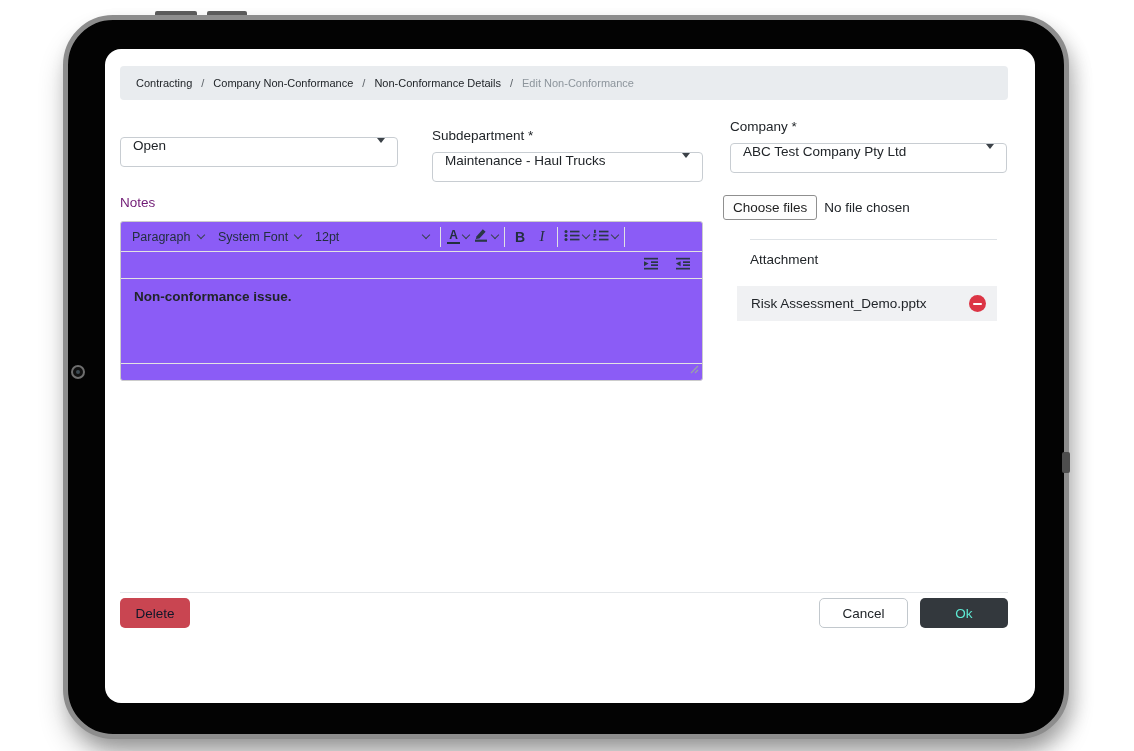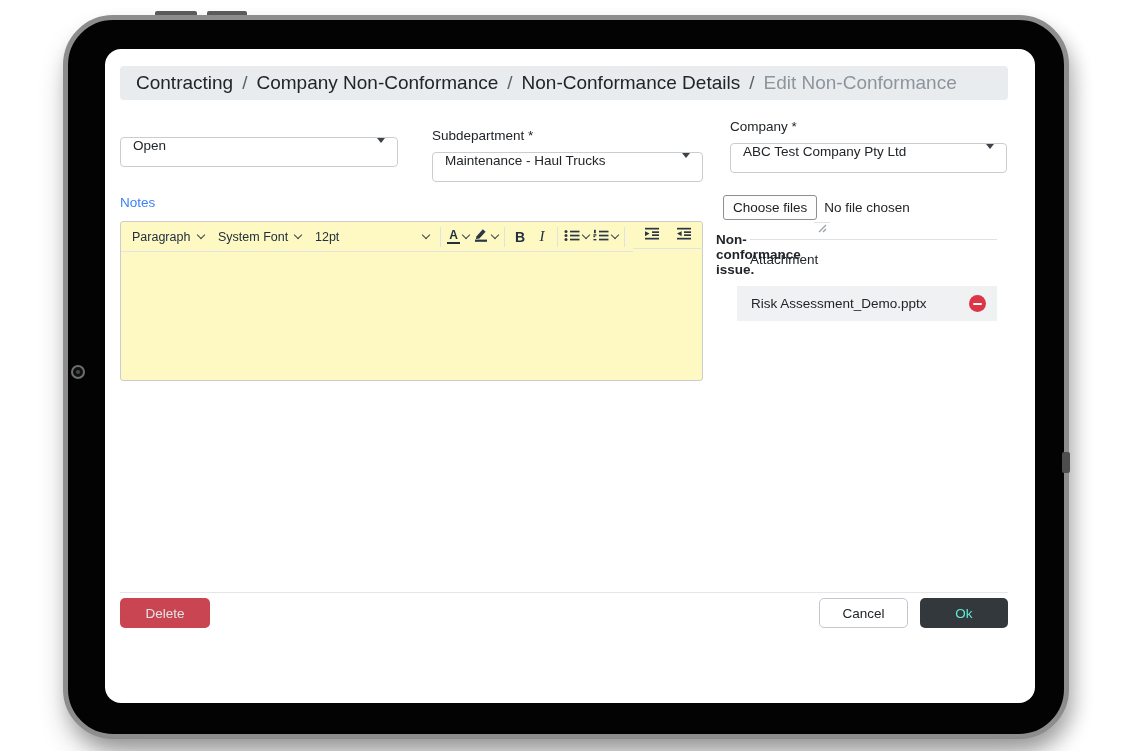--- a/index.html
+++ b/index.html
@@ -15,41 +15,41 @@
             border:5px solid #8d8d8d; border-radius:50px; z-index:1;
             box-shadow:0 18px 30px -6px rgba(0,0,0,.32), 6px 10px 18px rgba(0,0,0,.18); }
   .camera { position:absolute; left:3px; top:345px; width:14px; height:14px; border-radius:50%;
             border:2px solid #6e6e6e; background:#101010; }
   .camera::after { content:""; position:absolute; left:3px; top:3px; width:4px; height:4px; border-radius:50%; background:#3d4a52; }
   .screen { position:absolute; left:37px; top:29px; width:930px; height:654px; background:#ffffff; border-radius:16px; overflow:hidden; }
 
   
   .breadcrumb { position:absolute; left:15px; top:17px; width:888px; height:34px; background:#e9ecef;
                 border-radius:4px; display:flex; align-items:center; padding:0 16px; gap:9px;
-                font-size:19px; color:#212529; white-space:nowrap; }
+                font-size:11px; color:#212529; white-space:nowrap; }
   .crumb { color:#212529; cursor:pointer; }
   .crumb-sep { color:#5c6268; }
   .crumb-current { color:#8d959c; }
 
   
   .field { position:absolute; }
   .field-label { font-size:13.5px; color:#212529; display:block; }
   .select { margin-top:9px; height:30px; background:#fff; border:1px solid #c8cdd2; border-radius:4px;
             display:flex; justify-content:space-between; padding:0 12px;
             font-size:13.5px; color:#212529; cursor:pointer; }
   .caret { width:0; height:0; border-left:4px solid transparent; border-right:4px solid transparent;
            border-top:5px solid #3c4248; }
   .f-status { left:15px; top:79px; width:278px; }
   .f-subdep { left:327px; top:79px; width:271px; }
   .f-company { left:625px; top:70px; width:277px; }
-  .notes-label { position:absolute; left:15px; top:146px; font-size:13.5px; color:#3b82f6; }
+  .notes-label { position:absolute; left:15px; top:146px; font-size:13.5px; color:#701a75; }
 
   
   .editor { position:absolute; left:15px; top:172px; width:583px; height:160px; border:1px solid #cccccc;
-            border-radius:3px; background:#fef9c3; display:flex; flex-direction:row; }
+            border-radius:3px; background:#8b5cf6; display:flex; flex-direction:column; }
   .tb-row1 { height:30px; border-bottom:1px solid #e3e3e3; display:flex; align-items:center; padding:0 4px; }
   .tb-row2 { height:27px; border-bottom:1px solid #e3e3e3; display:flex; align-items:center; justify-content:flex-end; padding:0 8px; gap:10px; }
   .tb-dd { display:flex; align-items:center; justify-content:space-between; padding:0 7px; height:24px;
            font-size:12.5px; color:#222f3e; cursor:pointer; }
   .dd-para { width:86px; }
   .dd-font { width:97px; }
   .dd-size { width:128px; }
   .chev { display:inline-block; width:6px; height:6px; border-right:1.4px solid #37424c;
           border-bottom:1.4px solid #37424c; transform:rotate(45deg); margin-top:-3px; }
   .tb-sep { width:1px; height:20px; background:#dfe1e5; margin:0 4px; }
@@ -74,21 +74,21 @@
   .attach-row { position:absolute; left:632px; top:237px; width:260px; height:35px; background:#f0f1f3;
                 display:flex; align-items:center; justify-content:space-between; padding:0 11px 0 14px; }
   .attach-name { font-size:13.5px; color:#212529; }
   .remove-circ { width:17px; height:17px; border-radius:50%; background:#dc3545; position:relative; cursor:pointer; flex:none; }
   .remove-circ::after { content:""; position:absolute; left:4px; top:7.5px; width:9px; height:2px; background:#fff; border-radius:1px; }
 
   
   .footer-divider { position:absolute; left:15px; top:543px; width:888px; height:1px; background:#e4e7ea; }
   .btn { position:absolute; top:549px; height:30px; border-radius:5px; display:flex; align-items:center;
          justify-content:center; font-size:13.5px; cursor:pointer; }
-  .btn-delete { left:15px; width:90px; background:#c94551; color:#e5e5e5; }
+  .btn-delete { left:15px; width:70px; background:#c94551; color:#0f172a; }
   .btn-cancel { left:714px; width:89px; background:#ffffff; color:#212529; border:1px solid #c2c8cd; }
   .btn-ok { left:815px; width:88px; background:#33383d; color:#5eead4; }
 
   svg .ink { fill:#2a3746; }
 </style>
 </head>
 <body>
 
 <div class="stage">
   <div class="vol-btn vol1"></div>

